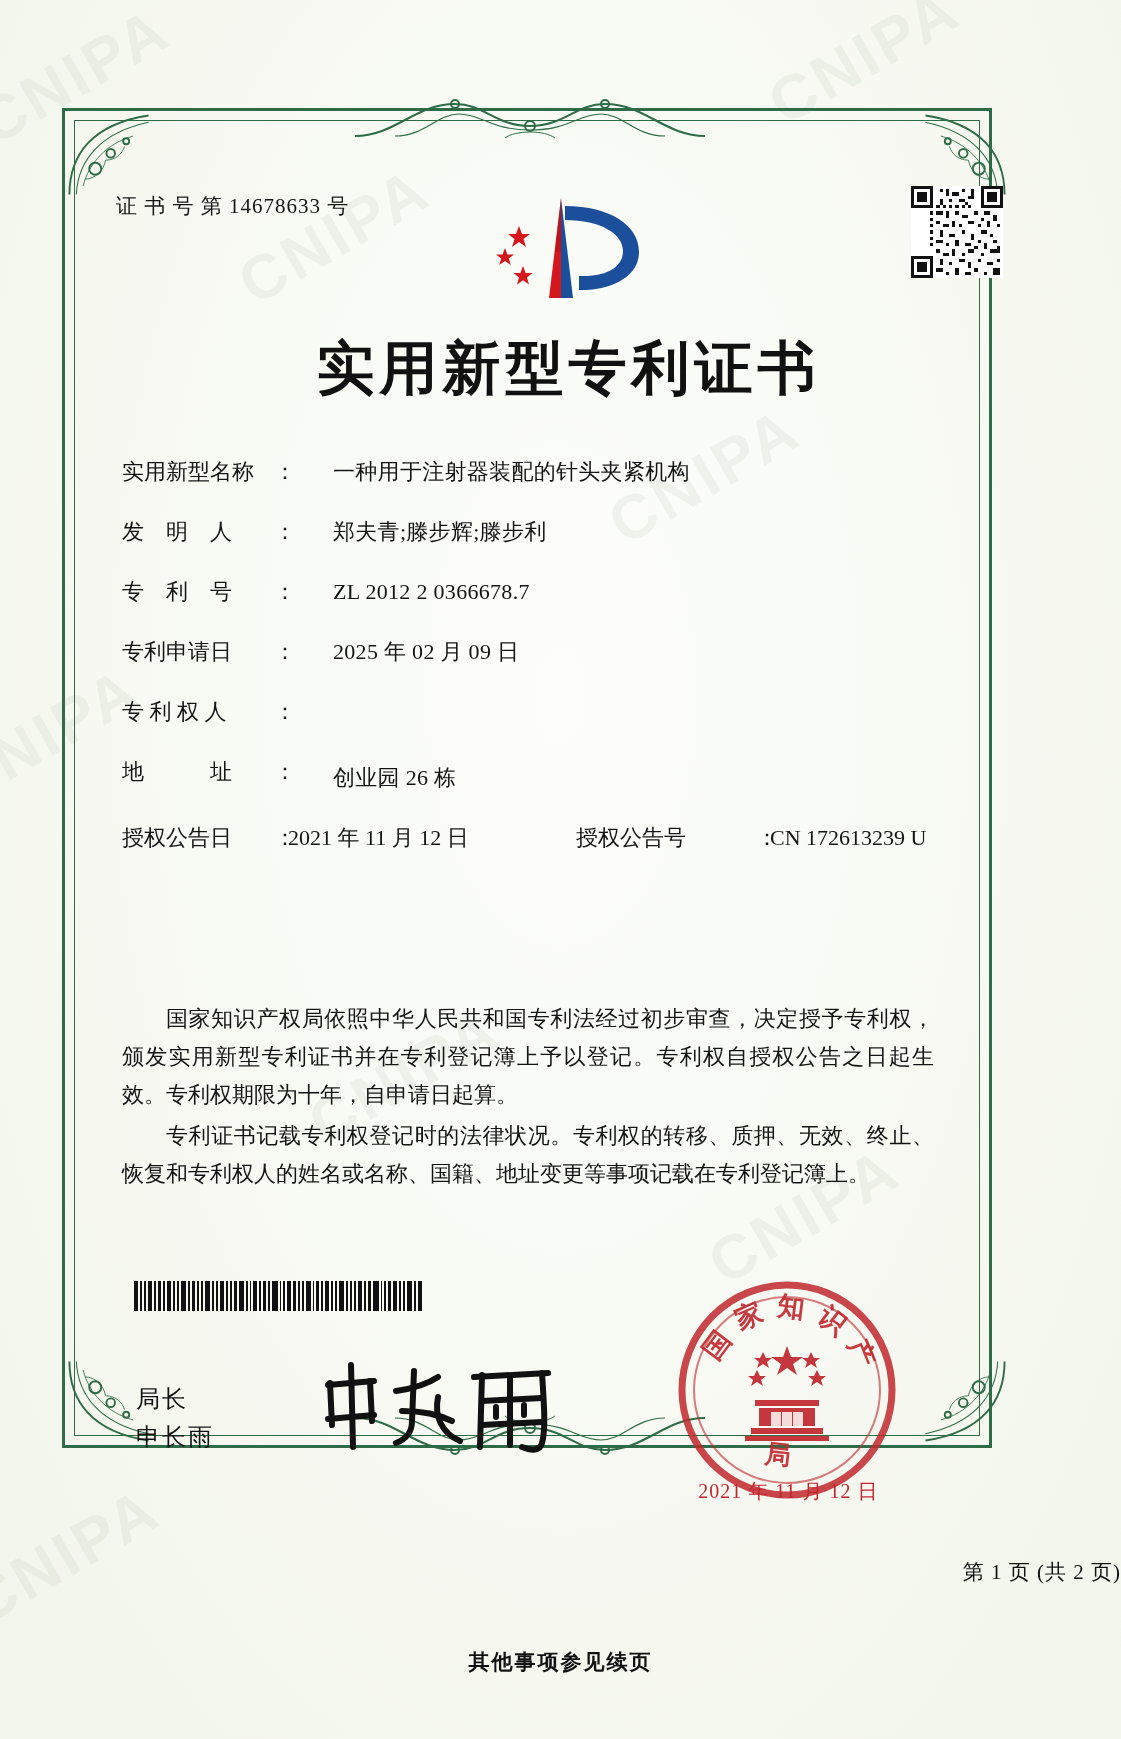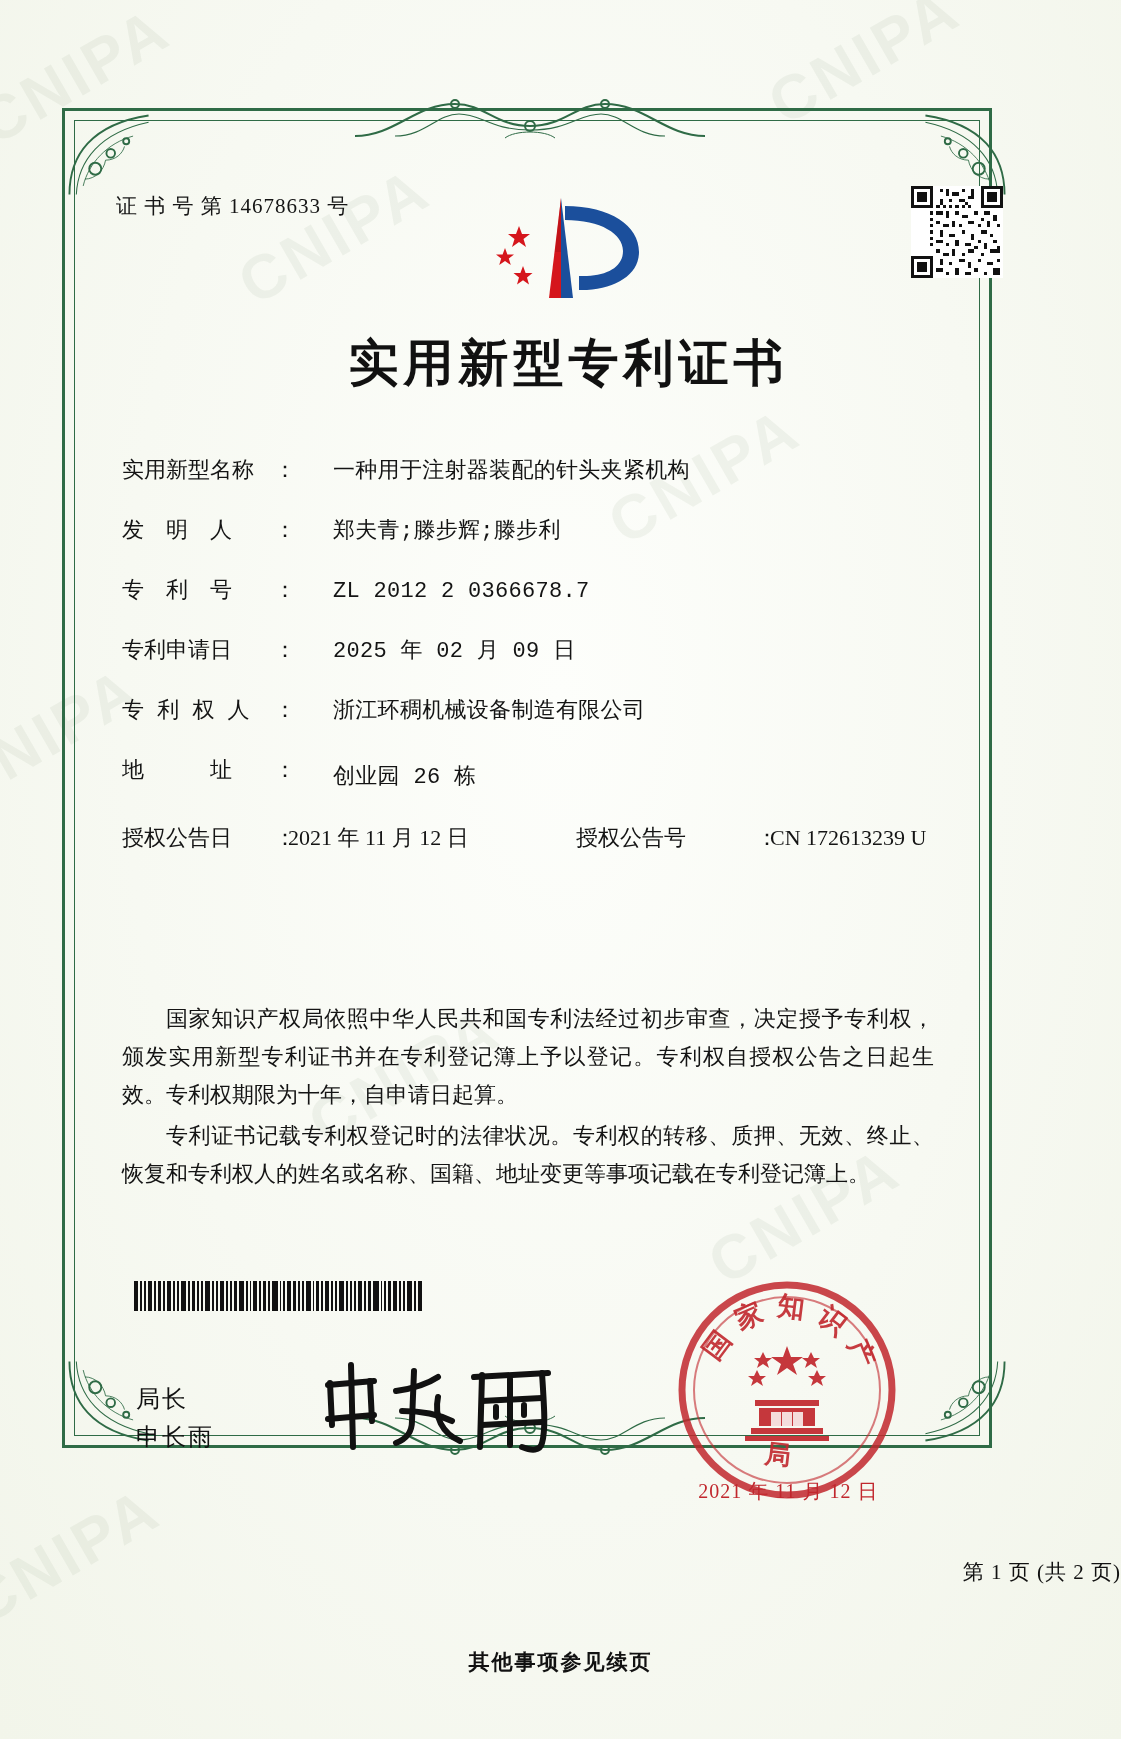--- a/index.html
+++ b/index.html
@@ -122,21 +122,21 @@
     height: 120px;
   }
   .logo svg { display: block; width: 100%; height: 100%; }
 
   .doc-title {
     position: absolute;
     left: 0;
     right: 0;
     top: 330px;
     text-align: center;
-    font-size: 50px;
+    font-size: 58px;
     font-weight: 700;
     letter-spacing: 5px;
     color: #111;
     font-family: "DejaVu Serif", "Liberation Serif", serif;
     padding-left: 16px;
   }
 
   
   .fields {
     position: absolute;
@@ -144,21 +144,20 @@
     top: 455px;
     width: 810px;
     font-size: 22px;
     line-height: 1.5;
     color: #141414;
   }
   .field-row {
     display: flex;
     align-items: flex-start;
     margin-bottom: 27px;
-    font-family: Liberation Mono, monospace;
   }
   .field-label {
     width: 152px;
     flex: 0 0 152px;
     letter-spacing: 0px;
     white-space: pre;
   }
   .field-colon {
     flex: 0 0 14px;
     width: 14px;
@@ -522,21 +521,20 @@
 
     <div class="field-row">
       <span class="field-label">专利申请日</span>
       <span class="field-colon">：</span>
       <span class="field-value">2025 年 02 月 09 日</span>
     </div>
 
     <div class="field-row">
       <span class="field-label">专 利 权 人</span>
       <span class="field-colon">：</span>
-      <span class="field-value">浙江环稠机械设备制造有限公司</span>
     </div>
 
     <div class="field-row">
       <span class="field-label">地　　　址</span>
       <span class="field-colon">：</span>
       <span class="field-value">
         <span class="second-line">创业园 26 栋</span>
       </span>
     </div>
 

